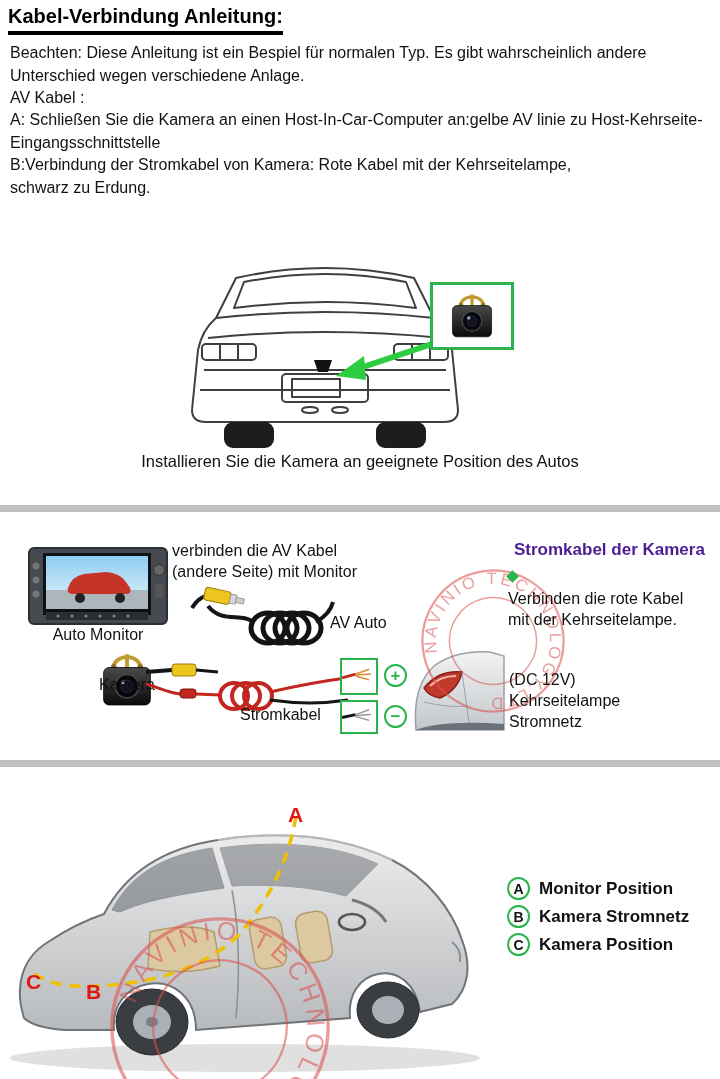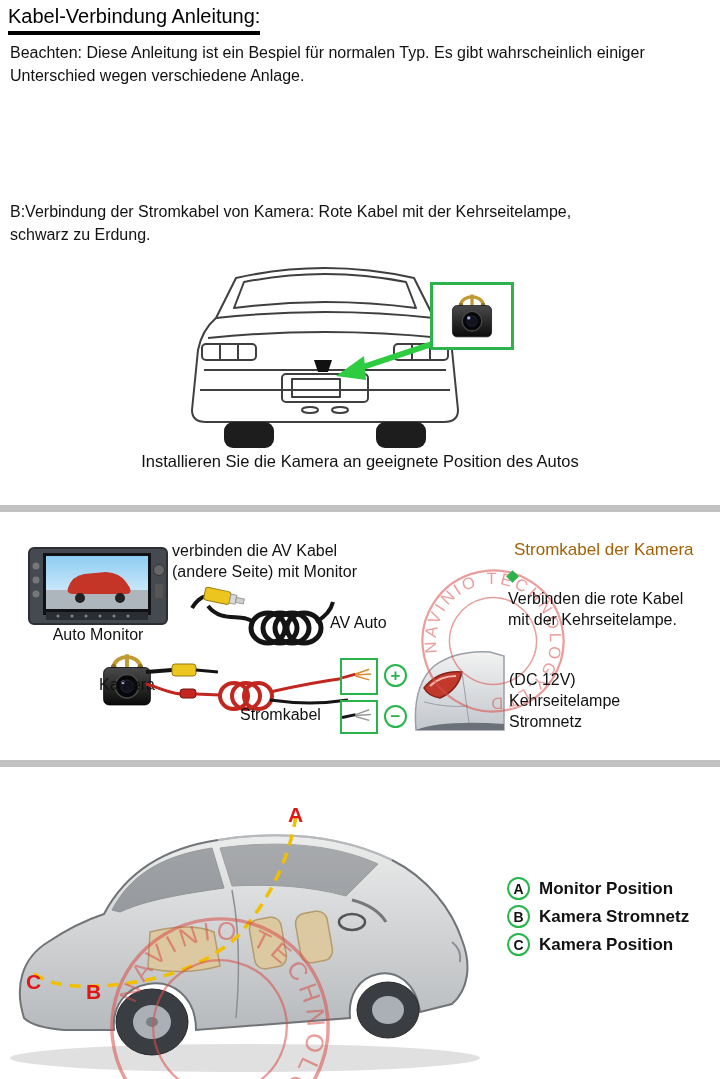--- a/index.html
+++ b/index.html
@@ -1,46 +1,46 @@
 <!DOCTYPE html>
 <html><head>
 <meta charset="utf-8">
 <style>
   * { margin:0; padding:0; box-sizing:border-box; }
   html,body { background:#ffffff; }
   body { font-family:"Liberation Sans", sans-serif; color:#111; }
   .page { position:relative; width:720px; height:1079px; background:#fff; overflow:hidden; }
   .abs { position:absolute; }
 
-  .title { left:8px; top:5px; font-size:20px; font-weight:normal; color:#000;
+  .title { left:8px; top:5px; font-size:20px; font-weight:bold; color:#000;
            border-bottom:4px solid #000; padding-bottom:3px; }
 
   .body-text { font-size:16px; line-height:22.5px; color:#121212; }
   .p-note { left:10px; top:42px;  width:660px; }
   .p-av   { left:10px; top:87px;  width:700px; }
   .p-a    { left:10px; top:109px; width:700px; }
-  .p-b    { left:10px; top:154px; width:580px;margin-top:47px; }
+  .p-b    { left:10px; top:154px; width:580px; }
   .p-c    { left:10px; top:199px; width:540px; }
 
   .caption { left:0; top:452px; width:720px; text-align:center; font-size:16.5px; color:#121212; }
 
   .divider { left:0; width:720px; height:7px; background:#c2c2c2; }
   .d1 { top:505px; } .d2 { top:760px; }
 
   .camera-box { left:430px; top:282px; width:84px; height:68px; background:#fff;
                 border:3px solid #2db34b; display:flex; align-items:center; justify-content:center; }
 
   .label { font-size:16px; color:#121212; }
   .lbl-monitor   { left:28px;  top:626px; width:140px; text-align:center; }
   .lbl-note      { left:172px; top:540px; width:205px; line-height:21px; }
   .lbl-avkabel   { left:330px; top:614px; }
   .lbl-kamera    { left:88px;  top:676px; width:78px; text-align:center; }
   .lbl-stromkabel{ left:240px; top:706px; }
 
-  .power-heading { left:514px; top:540px; width:200px; font-size:17px; font-weight:normal; color:#a16207; }
+  .power-heading { left:514px; top:540px; width:200px; font-size:17px; font-weight:bold; color:#4c1d95; }
   .bullet-row { left:508px; width:200px; display:flex; gap:7px; }
   .bullet-row.b1 { top:566px;flex-direction:column; } .bullet-row.b2 { top:611px; }
   .bullet-marker { width:9px; height:9px; background:#2db34b; transform:rotate(45deg); margin-top:6px; flex:0 0 auto; }
   .bullet-text { font-size:16px; line-height:21px; width:185px; }
   .dc-line { left:500px; font-size:16px;margin-left:9px; }
   .dc1 { top:671px; } .dc2 { top:692px; } .dc3 { top:713px; }
 
   .green-box { border:2.5px solid #28b44b; background:#fff; }
   .gb1 { left:340px; top:658px; width:38px; height:37px; }
   .gb2 { left:340px; top:700px; width:38px; height:34px; }
@@ -61,21 +61,23 @@
 
   .wm { opacity:.55; pointer-events:none; }
 </style>
 </head>
 <body>
 
 <div class="page">
 
   <h1 class="abs title">Kabel-Verbindung Anleitung:</h1>
 
-  <p class="abs body-text p-note">Beachten: Diese Anleitung ist ein Bespiel für normalen Typ. Es gibt wahrscheinlich einiger Unterschied wegen verschiedene Anlage.</p>
+  <p class="abs body-text p-note">Beachten: Diese Anleitung ist ein Bespiel für normalen Typ. Es gibt wahrscheinlich andere Unterschied wegen verschiedene Anlage.</p>
+  <p class="abs body-text p-av">AV Kabel :</p>
+  <p class="abs body-text p-a">A: Schließen Sie die Kamera an einen Host-In-Car-Computer an:gelbe AV linie zu Host-Kehrseite-Eingangsschnittstelle</p>
   <p class="abs body-text p-b">B:Verbindung der Stromkabel von Kamera: Rote Kabel mit der Kehrseitelampe, schwarz zu Erdung.</p>
 
   <svg class="abs" style="left:160px; top:250px;" width="330" height="200" viewBox="0 0 330 200">
     <g fill="none" stroke="#3f3f3f" stroke-width="2" stroke-linejoin="round">
       <path d="M32,160 L38,100 Q42,80 56,68 L76,28 Q165,8 254,28 L274,68 Q288,80 292,100 L298,160 Q298,172 284,172 L46,172 Q32,172 32,160 Z" fill="#fff"></path>
       <path d="M84,32 Q165,16 246,32 L256,58 Q165,46 74,58 Z"></path>
       <path d="M56,68 Q165,56 274,68"></path>
       <path d="M48,88 Q165,76 282,88"></path>
       <rect x="42" y="94" width="54" height="16" rx="4"></rect>
       <rect x="234" y="94" width="54" height="16" rx="4"></rect>

